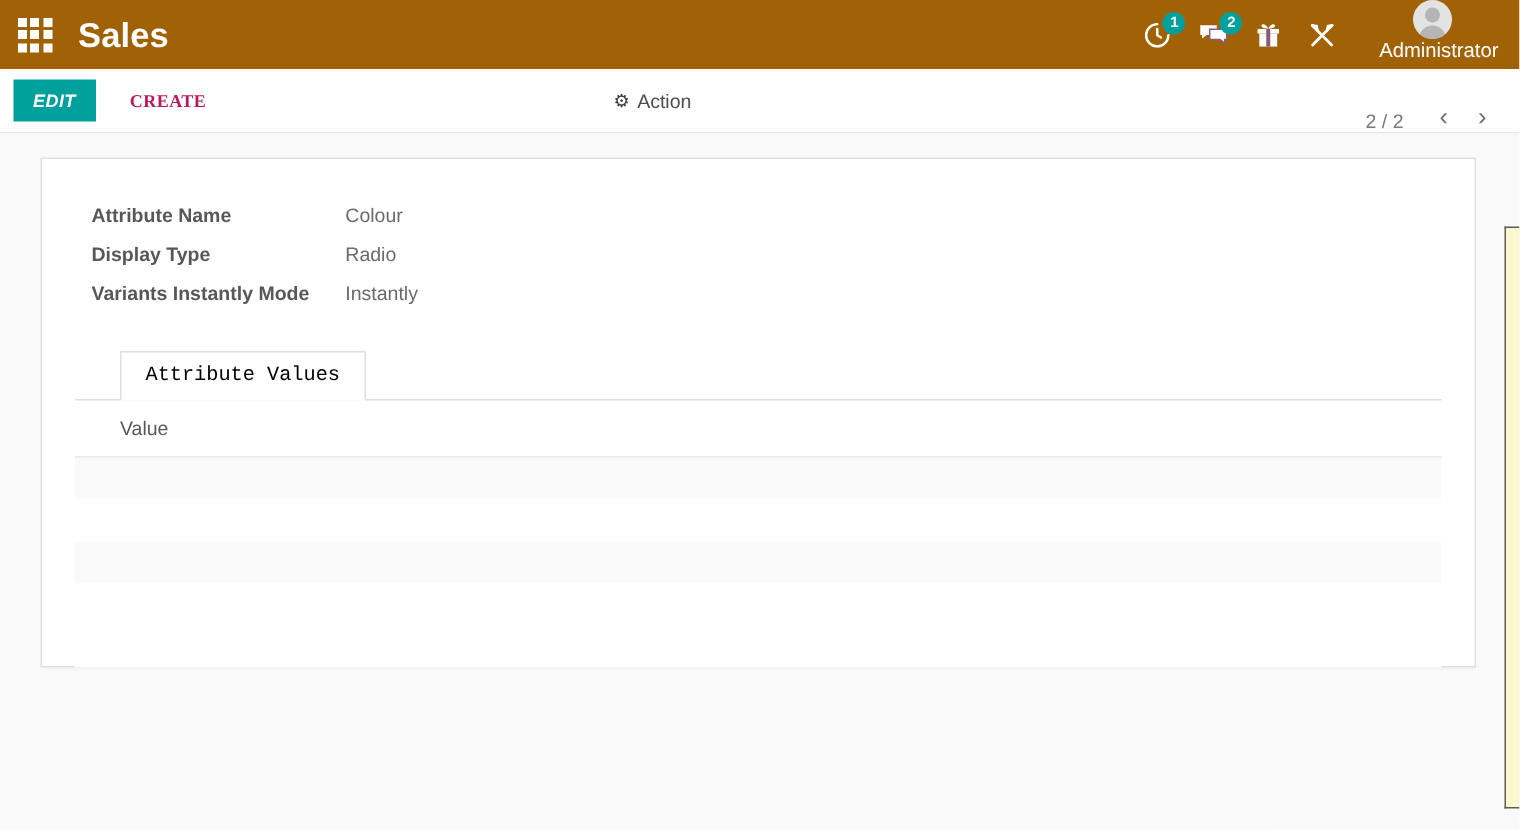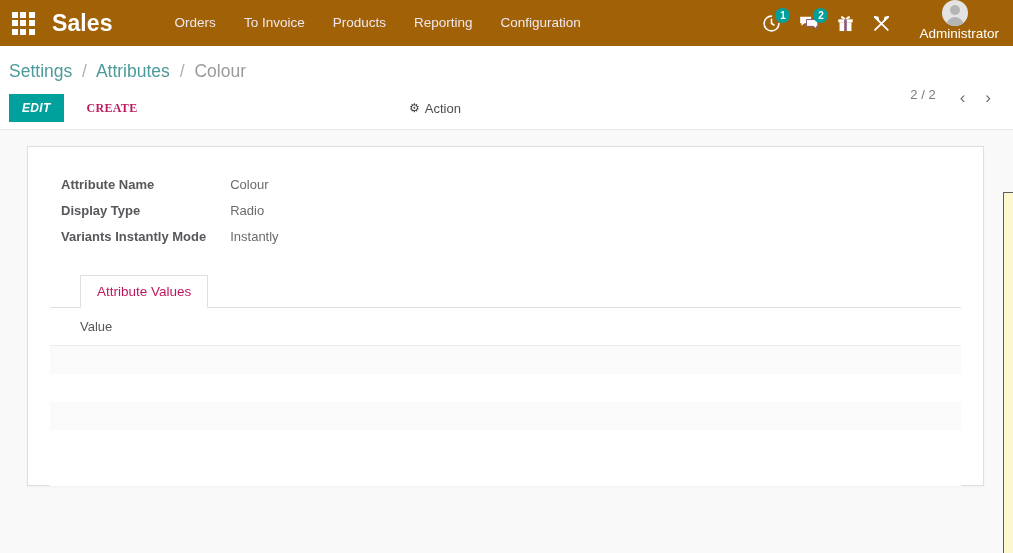--- a/index.html
+++ b/index.html
@@ -213,21 +213,21 @@
     margin-right: 5px;
     color: #3b3b3b;
     line-height: 1;
   }
   .pager {
     position: absolute;
     right: 14px;
     top: 0;
     height: 42px;
     display: flex;
-    align-items: flex-start;
+    align-items: flex-end;
     gap: 4px;
   }
   .pager-count {
     color: #7a7a7a;
     font-size: 13px;
     margin-right: 12px;
     white-space: nowrap;
   }
   .pager-btn {
     background: transparent;
@@ -300,21 +300,22 @@
     background: transparent;
     cursor: pointer;
     line-height: 17px;
     position: relative;
     top: 1px;
   }
   .tab.active {
     background: #ffffff;
     border-color: #dfdfdf;
     border-bottom: 1px solid #ffffff;
-    color: #be185d;
+    color: #000000;
+    font-family: Liberation Mono, monospace;
   }
   .list-table {
     width: 100%;
     border-collapse: collapse;
     margin-top: 0;
   }
   .list-table th {
     text-align: left;
     font-size: 13px;
     font-weight: normal;
@@ -358,27 +359,20 @@
         <i></i>
         <i></i>
         <i></i>
         <i></i>
         <i></i>
     </span>
   </div>
 
   <div class="brand">Sales</div>
 
-  <div class="menu-items">
-    <div class="menu-item">Orders</div>
-    <div class="menu-item">To Invoice</div>
-    <div class="menu-item">Products</div>
-    <div class="menu-item">Reporting</div>
-    <div class="menu-item">Configuration</div>
-  </div>
 
   <div class="nav-right">
 
     <div class="nav-icon">
       <svg width="19" height="19" viewBox="0 0 20 20" aria-hidden="true">
         <path d="M10 2.2a7.8 7.8 0 1 0 7.8 7.8" fill="none" stroke="#ffffff" stroke-width="1.7" stroke-linecap="round"></path>
         <path d="M10 5.6V10l2.6 1.6" fill="none" stroke="#ffffff" stroke-width="1.7" stroke-linecap="round" stroke-linejoin="round"></path>
       </svg>
       <span class="badge">1</span>
     </div>
@@ -415,27 +409,20 @@
           <span class="body"></span>
       </span>
       <span class="username">Administrator</span>
     </div>
 
   </div>
 </div>
 
 <div class="control-panel">
 
-  <div class="breadcrumb-row">
-    <span class="bc-link">Settings</span>
-    <span class="bc-sep">/</span>
-    <span class="bc-link">Attributes</span>
-    <span class="bc-sep">/</span>
-    <span class="bc-active">Colour</span>
-  </div>
 
   <div class="buttons-row">
     <button class="btn-edit">EDIT</button>
     <button class="btn-create">CREATE</button>
 
     <div class="action-menu">
       <span class="gear-glyph">⚙</span>
       <span>Action</span>
     </div>
 

